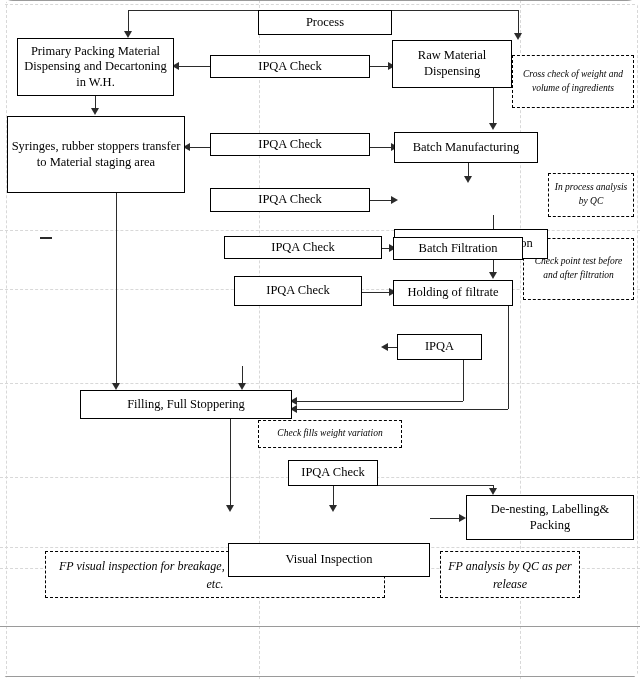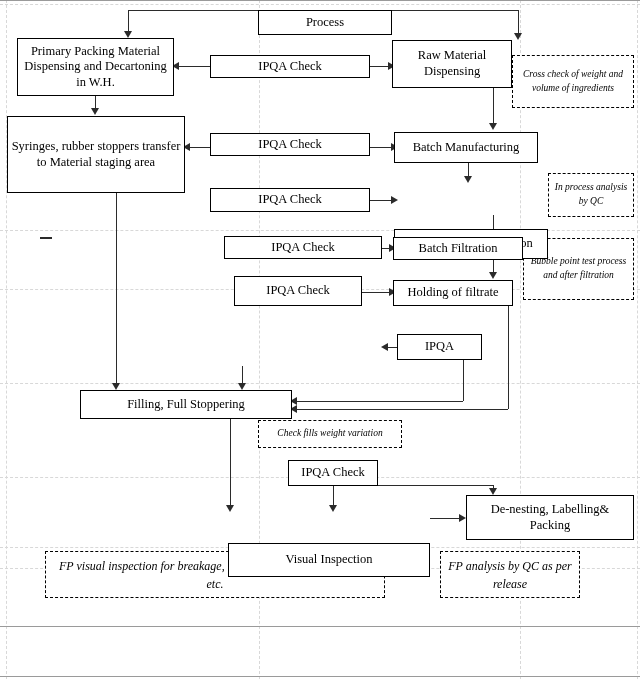--- a/index.html
+++ b/index.html
@@ -7,20 +7,21 @@
   body{
     font-family:"Liberation Serif","DejaVu Serif",serif;
     color:#000;
   }
   #canvas{
     position:relative;
     width:640px;
     height:679px;
     overflow:hidden;
     background:#ffffff;
+    border-radius:13px;
   }
   
   .gridline{position:absolute;background:transparent;}
   .gridline.h{height:0;border-top:1px dashed #d8d8d8;left:0;width:640px;}
   .gridline.v{width:0;border-left:1px dashed #d8d8d8;top:0;height:679px;}
   .edge{position:absolute;background:#9a9a9a;}
   .edge.h{height:1px;}
 
   .node{
     position:absolute;
@@ -177,21 +178,21 @@
   <div class="node" style="left:210px;top:188px;width:160px;height:24px;">IPQA Check</div>
 
   <div class="node" style="left:394px;top:185px;width:154px;height:30px;margin-top:44px;">Holding of bulk solution</div>
 
   <div class="note" style="left:548px;top:173px;width:86px;height:44px;">In process analysis by QC</div>
 
   <div class="node" style="left:224px;top:236px;width:158px;height:23px;">IPQA Check</div>
 
   <div class="node" style="left:393px;top:237px;width:130px;height:23px;">Batch Filtration</div>
 
-  <div class="note" style="left:523px;top:238px;width:111px;height:62px;">Bubble point test process and after filtration</div>
+  <div class="note" style="left:523px;top:238px;width:111px;height:62px;">Check point test before and after filtration</div>
 
   <div class="node" style="left:234px;top:276px;width:128px;height:30px;">IPQA Check</div>
 
   <div class="node" style="left:393px;top:280px;width:120px;height:26px;">Holding of filtrate</div>
 
 
   <div class="node" style="left:397px;top:334px;width:85px;height:26px;">IPQA</div>
 
   <div class="node" style="left:80px;top:390px;width:212px;height:29px;">Filling, Full Stoppering</div>
 

